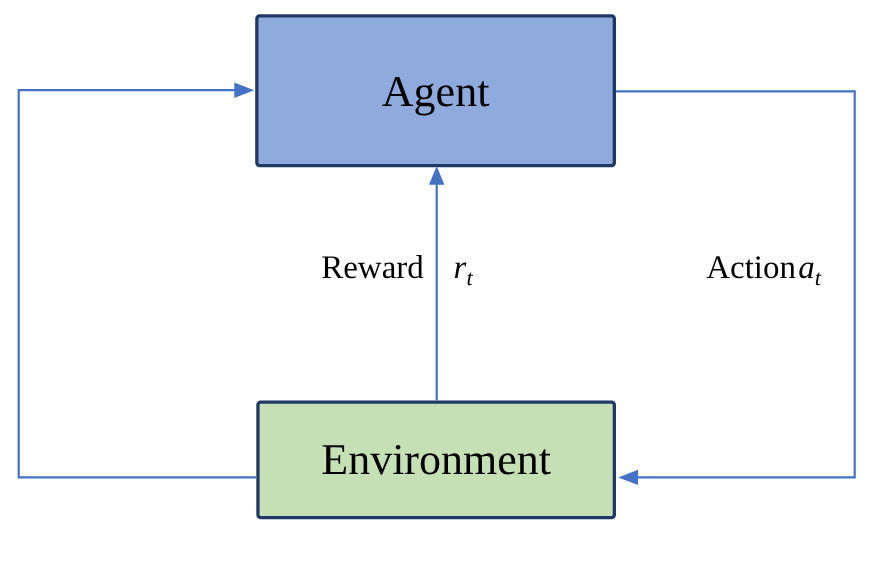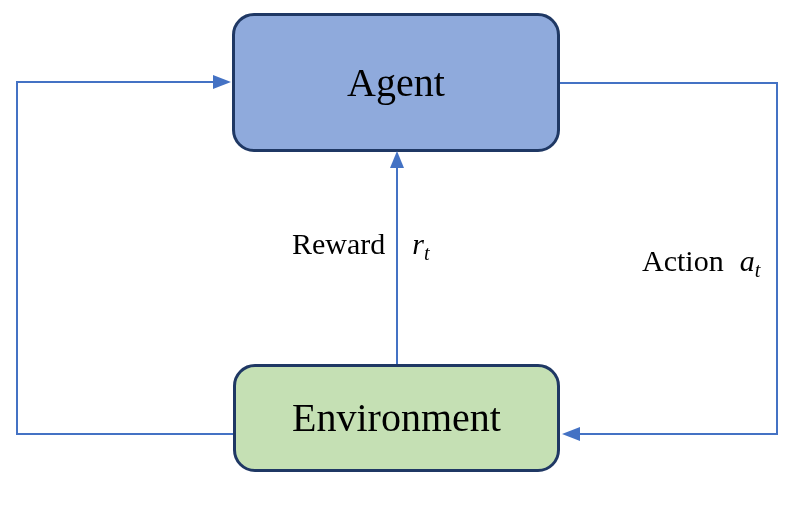--- a/index.html
+++ b/index.html
@@ -38,21 +38,21 @@
   .arrow-head {
     fill: var(--arrow);
     stroke: none;
   }
 
   .node {
     position: absolute;
     display: flex;
     align-items: center;
     justify-content: center;
-    border-radius: 22px;
+    border-radius: 4px;
     border: 3px solid;
     font-size: 40px;
     line-height: 1;
     z-index: 2;
   }
   .node-agent {
     left: 232px; top: 13px;
     width: 328px; height: 139px;
     background: var(--agent-fill);
     border-color: var(--agent-border);
@@ -79,21 +79,21 @@
   .edge-label sub {
     font-style: italic;
     font-size: 0.68em;
     line-height: 1;
     vertical-align: baseline;
     position: relative;
     top: 0.28em;
   }
   .label-state  { left: 27px;  gap: 20px; }
   .label-reward { left: 292px; gap: 27px; }
-  .label-action { left: 642px; gap: 16px; margin-top: 17px; }
+  .label-action { left: 642px; gap: 2px; }
 </style>
 </head>
 <body>
 
 <div class="canvas">
 
   <svg class="arrows" viewBox="0 0 798 514" xmlns="http://www.w3.org/2000/svg">
 
     <g>
       <polyline class="arrow-line" points="233,434 17,434 17,82 214,82"></polyline>

